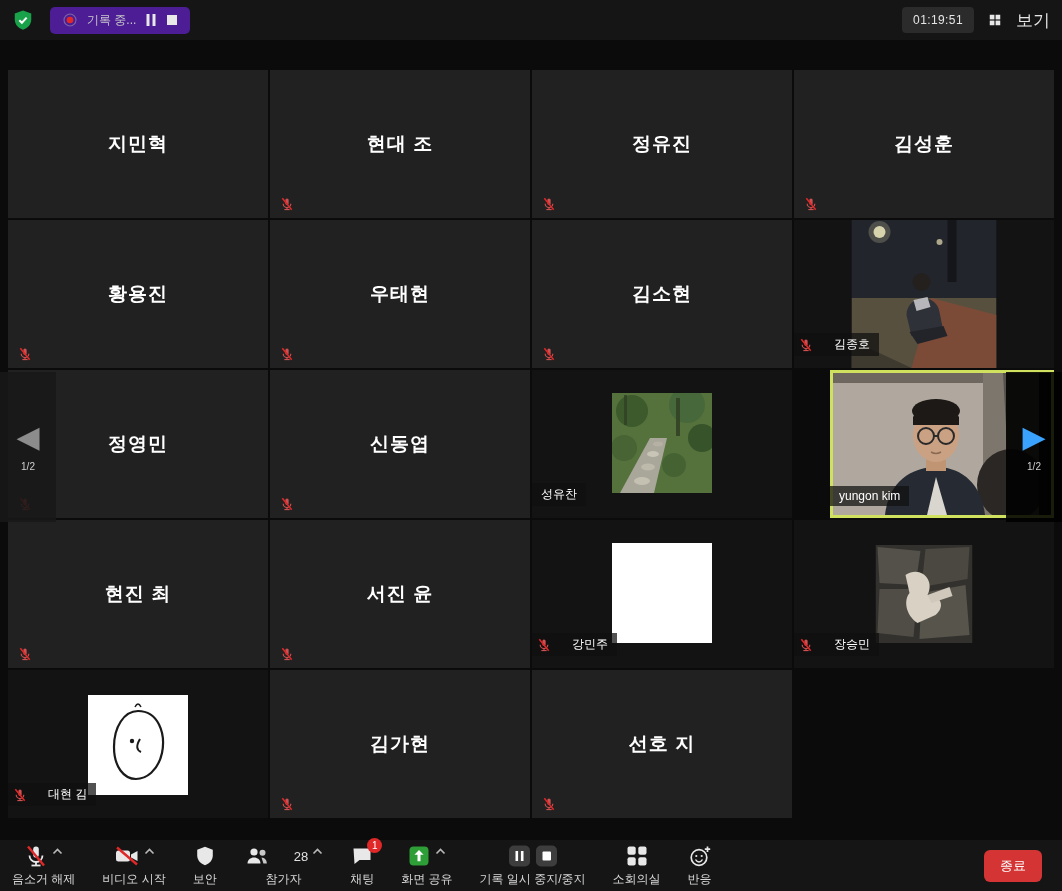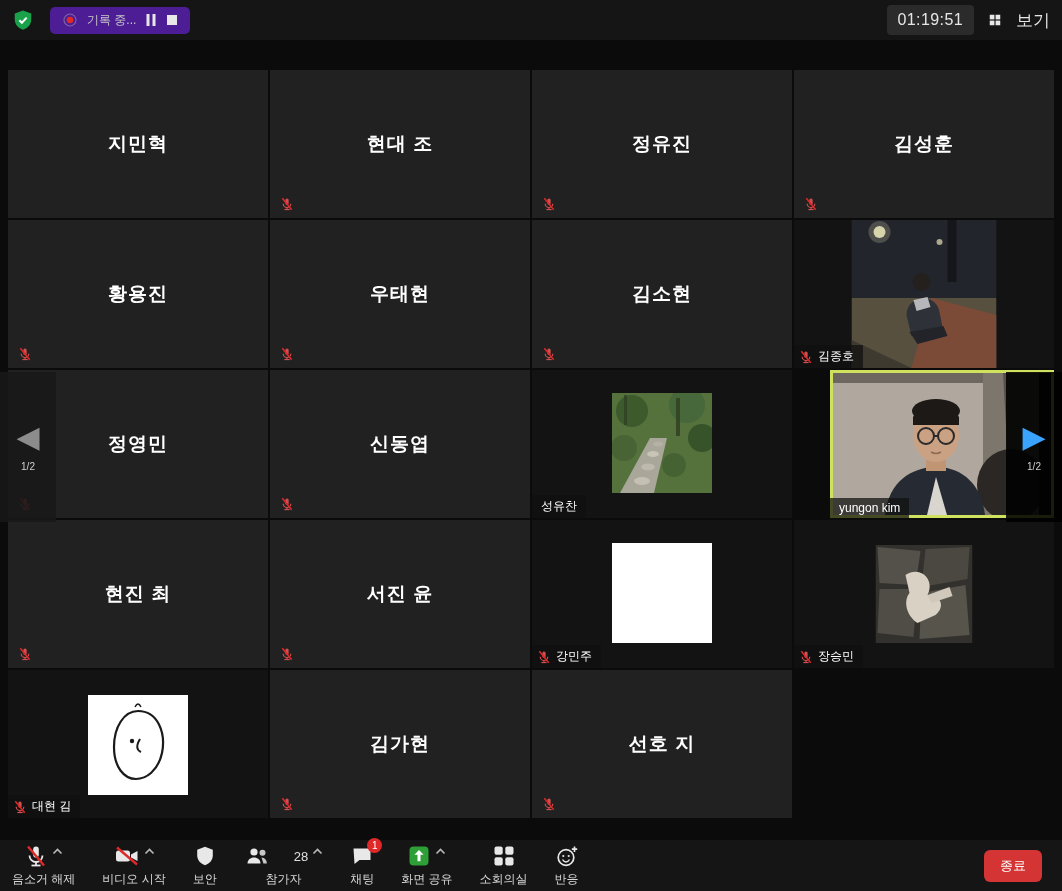--- a/index.html
+++ b/index.html
@@ -11,39 +11,39 @@
     display:flex; flex-direction:column;
     color:#e8e8e8;
   }
   
   .topbar { height:40px; flex:0 0 40px; background:#151515; display:flex; align-items:center; padding:0 12px; }
   .shield-wrap { display:flex; align-items:center; }
   .rec-pill { display:flex; align-items:center; gap:9px; background:#4c1d95; border-radius:5px; padding:5px 12px; margin-left:16px; }
   .rec-text { color:#c9c9c9; font-size:12px; max-width:70px; white-space:nowrap; overflow:hidden; text-overflow:ellipsis; }
   .rec-btn { display:flex; align-items:center; cursor:pointer; }
   .spacer { flex:1; }
-  .timer { background:#2b2b2b; color:#e6e6e6; font-size:16px; padding:6px 11px; border-radius:4px; letter-spacing:.4px; }
+  .timer { background:#2b2b2b; color:#e6e6e6; font-size:12px; padding:6px 11px; border-radius:4px; letter-spacing:.4px; }
   .view-btn { display:flex; align-items:center; gap:14px; color:#e6e6e6; font-size:17px; margin-left:14px; cursor:pointer; }
   
   .stage { position:relative; flex:1; padding-top:30px; }
   .grid { display:grid; grid-template-columns:repeat(4,260px); grid-auto-rows:148px; gap:2px; justify-content:center; }
   .tile { position:relative; background:#212121; display:flex; align-items:center; justify-content:center; overflow:hidden; }
   .tile.has-media { background:#131313; }
   .tile.active { outline:3px solid #cfe15f; outline-offset:-3px;margin-left:36px; }
   .center-name { color:#fff; font-size:19px; font-weight:600; letter-spacing:1px; }
   .media { position:absolute; }
   .media svg { width:100%; height:100%; display:block; }
   .photo-night { width:145px; height:148px; left:50%; top:0; transform:translateX(-50%); }
   .photo-garden { width:100px; height:100px; left:50%; top:23px; transform:translateX(-50%); }
   .webcam { left:3px; top:3px; width:206px; height:142px; }
   .white-board { width:100px; height:100px; left:50%; top:23px; transform:translateX(-50%); background:#ffffff; }
   .photo-hand { width:97px; height:98px; left:50%; top:25px; transform:translateX(-50%); }
   .drawing { width:100px; height:100px; left:50%; top:25px; transform:translateX(-50%); }
   .corner-mic { position:absolute; left:10px; bottom:7px; display:flex; }
-  .name-label { position:absolute; left:0; bottom:0; display:flex; align-items:center; gap:5px;
+  .name-label { position:absolute; left:0; bottom:12px; display:flex; align-items:center; gap:21px;
                 background:rgba(15,15,15,.72); padding:3px 9px 3px 5px; }
   .name-label.no-mic { padding-left:9px; }
   .name-label span { color:#fff; font-size:12px; }
   
   .nav { position:absolute; top:332px; height:150px; width:56px; z-index:10;
          display:flex; flex-direction:column; align-items:center; justify-content:center; gap:9px; cursor:pointer; }
   .nav-left  { left:0;  background:rgba(24,24,24,.88); }
   .nav-right { right:0; background:rgba(0,0,0,.88); }
   .arrow { font-size:30px; line-height:1; }
   .nav-left  .arrow { color:#8c8c8c; }
@@ -498,20 +498,34 @@
             <svg width="11" height="7" viewBox="0 0 11 7">
               <path d="M1.5 5.5L5.5 1.5l4 4" fill="none" stroke="#b9b9b9" stroke-width="1.6"></path>
             </svg>
           </span>
         </div>
         <div class="tb-label">화면 공유</div>
       </div>
       <div class="tb-item">
         <div class="tb-iconrow">
           <span class="tb-icon">
+            <svg width="50" height="24" viewBox="0 0 50 24">
+              <rect x="1" y="1.5" width="21" height="21" rx="5" fill="#3d3d3d"></rect>
+              <rect x="7.5" y="7" width="2.6" height="10" fill="#fff"></rect>
+              <rect x="12.9" y="7" width="2.6" height="10" fill="#fff"></rect>
+              <rect x="28" y="1.5" width="21" height="21" rx="5" fill="#3d3d3d"></rect>
+              <rect x="34.5" y="7.5" width="8.5" height="9" rx="1" fill="#fff"></rect>
+            </svg>
+          </span>
+        </div>
+        <div class="tb-label">기록 일시 중지/중지</div>
+      </div>
+      <div class="tb-item">
+        <div class="tb-iconrow">
+          <span class="tb-icon">
             <svg width="24" height="24" viewBox="0 0 24 24">
               <rect x="2.5" y="2.5" width="8.2" height="8.2" rx="2" fill="#e8e8e8"></rect>
               <rect x="13.3" y="2.5" width="8.2" height="8.2" rx="2" fill="#e8e8e8"></rect>
               <rect x="2.5" y="13.3" width="8.2" height="8.2" rx="2" fill="#e8e8e8"></rect>
               <rect x="13.3" y="13.3" width="8.2" height="8.2" rx="2" fill="#e8e8e8"></rect>
             </svg>
           </span>
         </div>
         <div class="tb-label">소회의실</div>
       </div>

